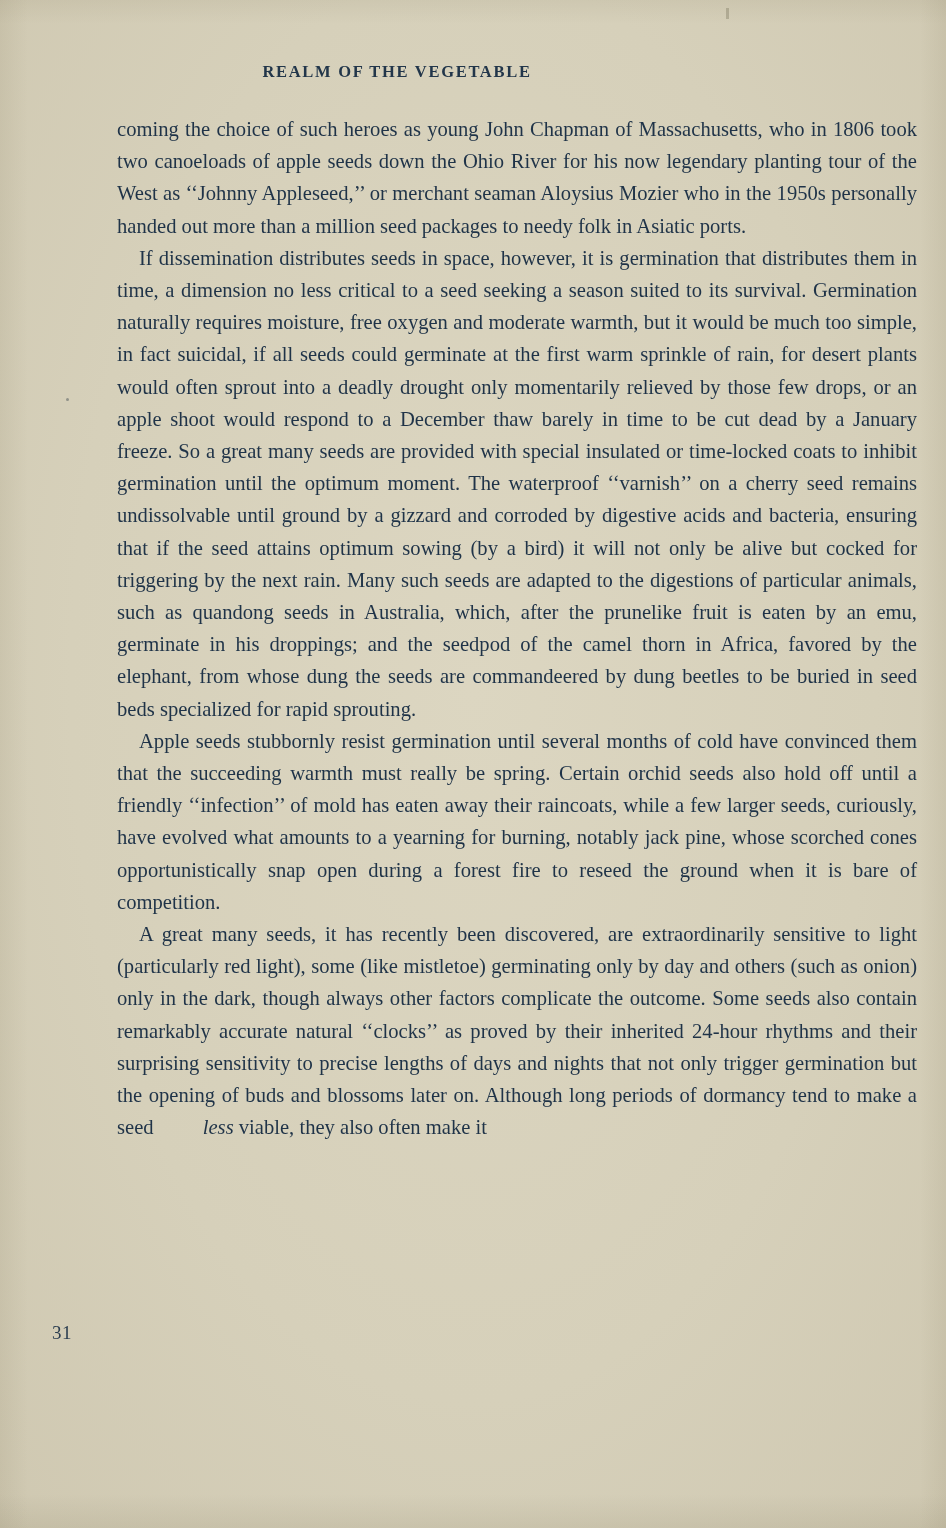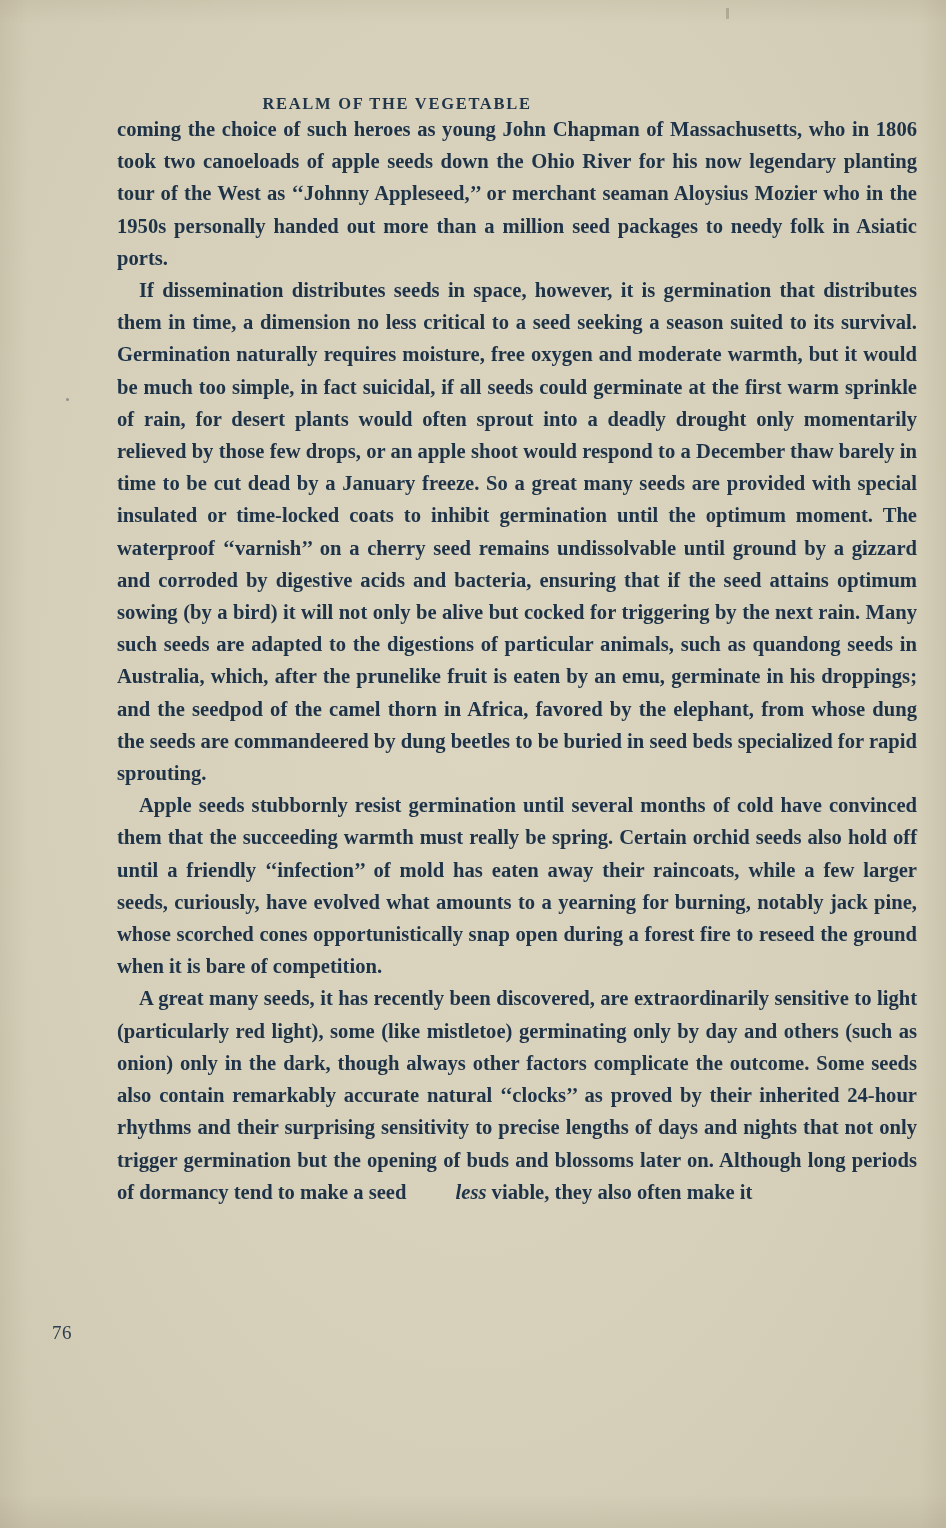--- a/index.html
+++ b/index.html
@@ -36,33 +36,31 @@
     position: absolute;
     top: 62px;
     left: 0;
     width: 794px;
     text-align: center;
     font-size: 16.5px;
     letter-spacing: 1.7px;
     font-weight: bold;
     color: #22364a;
     text-transform: uppercase;
-    margin-top: 32px;
   }
   .textblock {
     position: absolute;
     top: 113px;
     left: 117px;
     width: 800px;
     font-size: 20.6px;
     line-height: 32.2px;
     text-align: justify;
     text-justify: inter-word;
     color: #1f3348;
-    font-weight: bold;
   }
   .textblock p {
     margin: 0;
     text-indent: 22px;
   }
   .textblock p.no-indent {
     text-indent: 0;
   }
   .textblock p em {
     font-style: italic;
@@ -104,14 +102,14 @@
 
   <div class="running-head">REALM OF THE VEGETABLE</div>
 
   <div class="textblock">
     <p class="no-indent">coming the choice of such heroes as young John Chapman of Massachusetts, who in 1806 took two canoeloads of apple seeds down the Ohio River for his now legendary planting tour of the West as ‘‘Johnny Appleseed,’’ or merchant seaman Aloysius Mozier who in the 1950s personally handed out more than a million seed packages to needy folk in Asiatic ports.</p>
     <p>If dissemination distributes seeds in space, however, it is germination that distributes them in time, a dimension no less critical to a seed seeking a season suited to its survival. Germination naturally requires moisture, free oxygen and moderate warmth, but it would be much too simple, in fact suicidal, if all seeds could germinate at the first warm sprinkle of rain, for desert plants would often sprout into a deadly drought only momentarily relieved by those few drops, or an apple shoot would respond to a December thaw barely in time to be cut dead by a January freeze. So a great many seeds are provided with special insulated or time-locked coats to inhibit germination until the optimum moment. The waterproof ‘‘varnish’’ on a cherry seed remains undissolvable until ground by a gizzard and corroded by digestive acids and bacteria, ensuring that if the seed attains optimum sowing (by a bird) it will not only be alive but cocked for triggering by the next rain. Many such seeds are adapted to the digestions of particular animals, such as quandong seeds in Australia, which, after the prunelike fruit is eaten by an emu, germinate in his droppings; and the seedpod of the camel thorn in Africa, favored by the elephant, from whose dung the seeds are commandeered by dung beetles to be buried in seed beds specialized for rapid sprouting.</p>
     <p>Apple seeds stubbornly resist germination until several months of cold have convinced them that the succeeding warmth must really be spring. Certain orchid seeds also hold off until a friendly ‘‘infection’’ of mold has eaten away their raincoats, while a few larger seeds, curiously, have evolved what amounts to a yearning for burning, notably jack pine, whose scorched cones opportunistically snap open during a forest fire to reseed the ground when it is bare of competition.</p>
     <p><span>A great many seeds, it has recently been discovered, are extraordinarily sensitive to light (particularly red light), some (like mistletoe) germinating only by day and others (such as onion) only in the dark, though always other factors complicate the outcome. Some seeds also contain remarkably accurate natural ‘‘clocks’’ as proved by their inherited 24-hour rhythms and their surprising sensitivity to precise lengths of days and nights that not only trigger germination but the opening of buds and blossoms later on. Although long periods of dormancy tend to make a seed </span><em>less</em><span> viable, they also often make it</span></p>
   </div>
 
-  <div class="folio">76</div>
+  <div class="folio">31</div>
 </div>
 
 </body></html>

